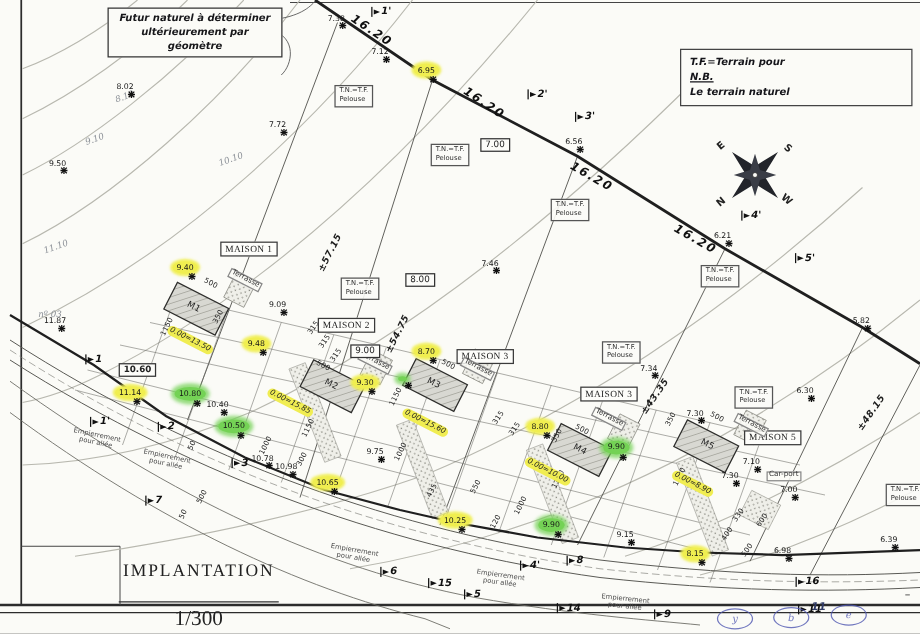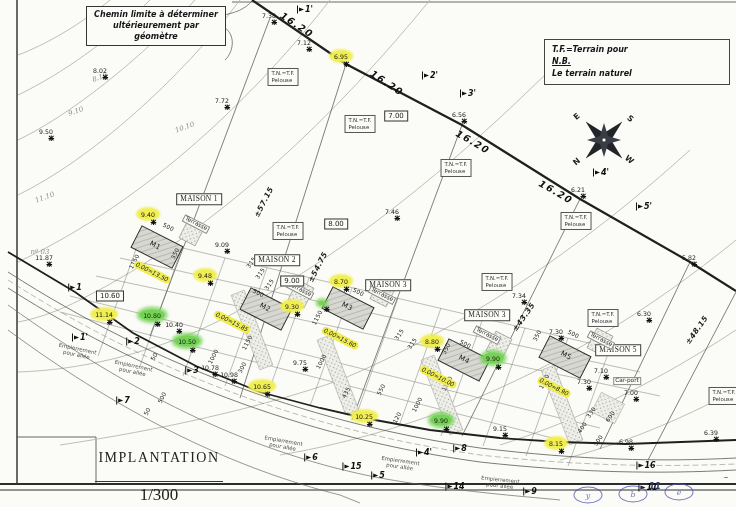--- a/index.html
+++ b/index.html
@@ -164,21 +164,21 @@
     </g>
 
     <g transform="translate(604,140)">
       <polygon points="0,-26 5,-5 26,0 5,5 0,26 -5,5 -26,0 -5,-5" fill="#22242a" transform="rotate(45)"></polygon>
       <polygon points="0,-17 4,-4 17,0 4,4 0,17 -4,4 -17,0 -4,-4" fill="#3a3d46"></polygon>
       <circle r="2" fill="#fbfbf7" stroke="#222" stroke-width="0.6"></circle>
     </g>
   </svg>
 
   <div id="notebox">
-    <div>Chemin limite à déterminer</div>
+    <div>Futur naturel à déterminer</div>
     <div>ultérieurement par géomètre</div>
   </div>
 
   <div id="legend">
     <div>T.F.=Terrain pour</div>
     <div class="u">N.B.</div>
     <div>Le terrain naturel</div>
   </div>
 
   <div id="titleblock">
@@ -207,21 +207,21 @@
     <div class="lbl mid" style="left: 566px; top: 356px; transform: translate(-50%, -50%) rotate(27deg);">M5</div>
     <div class="lbl terr" style="left: 196px; top: 224px; transform: translate(-50%, -50%) rotate(27deg);">Terrasse</div>
     <div class="lbl terr" style="left: 300px; top: 290px; transform: translate(-50%, -50%) rotate(27deg);">Terrasse</div>
     <div class="lbl terr" style="left: 382px; top: 295px; transform: translate(-50%, -50%) rotate(27deg);">Terrasse</div>
     <div class="lbl terr" style="left: 487px; top: 335px; transform: translate(-50%, -50%) rotate(27deg);">Terrasse</div>
     <div class="lbl terr" style="left: 601px; top: 340px; transform: translate(-50%, -50%) rotate(27deg);">Terrasse</div>
     <div class="lbl terr" style="left: 627px; top: 381px; transform: translate(-50%, -50%) rotate(0deg);">Car-port</div>
     <div class="lbl bx" style="left: 396px; top: 116px; transform: translate(-50%, -50%) rotate(0deg);">7.00</div>
     <div class="lbl bx" style="left: 336px; top: 224px; transform: translate(-50%, -50%) rotate(0deg);">8.00</div>
     <div class="lbl bx" style="left: 292px; top: 281px; transform: translate(-50%, -50%) rotate(0deg);">9.00</div>
-    <div class="lbl bx" style="left: 110px; top: 296px; transform: translate(-50%, -50%) rotate(0deg);">10.60</div>
+    <div class="lbl bx" style="left: 110px; top: 296px; transform: translate(-50%, -50%) rotate(0deg); font-weight: bold;">10.60</div>
     <div class="lbl lvl" style="left: 152px; top: 272px; transform: translate(-50%, -50%) rotate(27deg);">0.00=13.50</div>
     <div class="lbl lvl" style="left: 232px; top: 322px; transform: translate(-50%, -50%) rotate(27deg);">0.00=15.85</div>
     <div class="lbl lvl" style="left: 340px; top: 338px; transform: translate(-50%, -50%) rotate(27deg);">0.00=15.60</div>
     <div class="lbl lvl" style="left: 438px; top: 377px; transform: translate(-50%, -50%) rotate(27deg);">0.00=10.00</div>
     <div class="lbl lvl" style="left: 554px; top: 387px; transform: translate(-50%, -50%) rotate(27deg);">0.00=8.90</div>
     <div class="lbl dim" style="left: 168px; top: 228px; transform: translate(-50%, -50%) rotate(27deg);">500</div>
     <div class="lbl dim" style="left: 258px; top: 294px; transform: translate(-50%, -50%) rotate(27deg);">500</div>
     <div class="lbl dim" style="left: 358px; top: 293px; transform: translate(-50%, -50%) rotate(27deg);">500</div>
     <div class="lbl dim" style="left: 465px; top: 345px; transform: translate(-50%, -50%) rotate(27deg);">500</div>
     <div class="lbl dim" style="left: 573px; top: 335px; transform: translate(-50%, -50%) rotate(27deg);">500</div>

